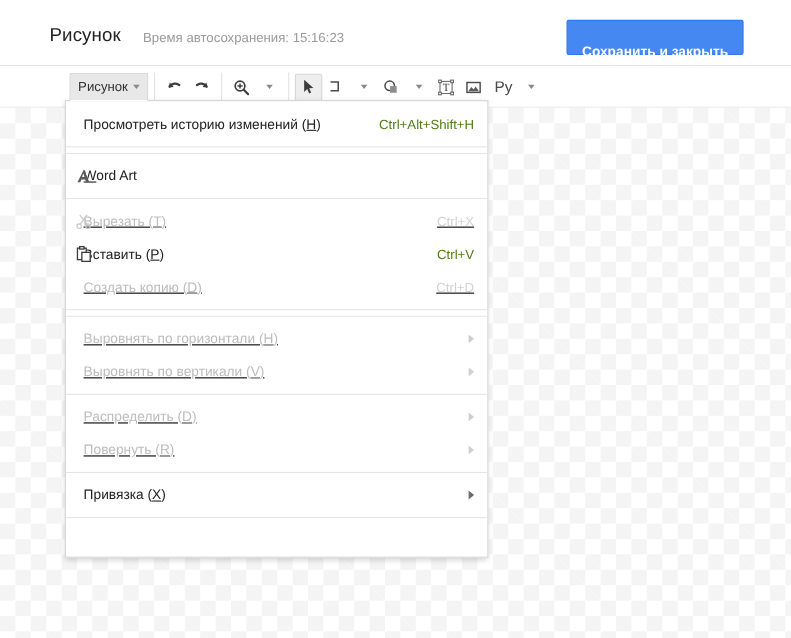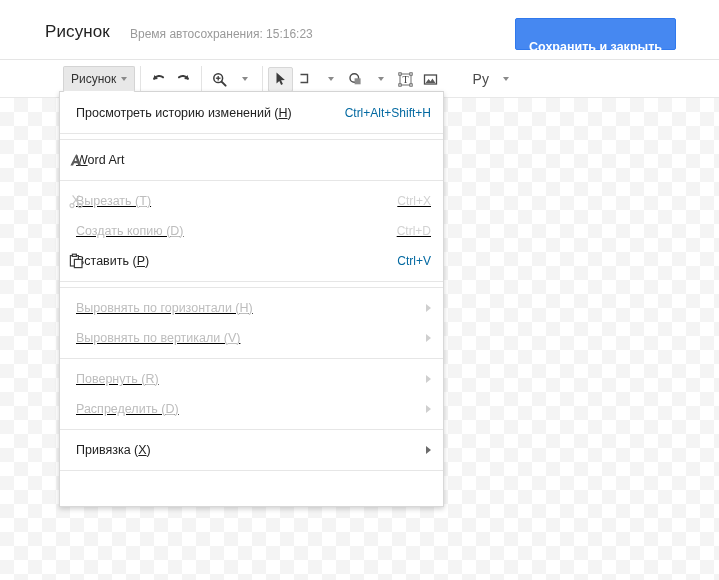--- a/index.html
+++ b/index.html
@@ -163,21 +163,21 @@
   }
   .mi-label {
     font-size: 12.5px;
     color: #222222;
     flex: 0 0 auto;
   }
   .mi.disabled .mi-label { color: #bdbdbd; }
   .mi-accel {
     margin-left: auto;
     font-size: 12px;
-    color: #0369a1;
+    color: #4d7c0f;
     padding-left: 20px;
   }
   .mi.disabled .mi-accel { color: #d2d2d2; }
   .mi-arrow {
     margin-left: auto;
     width: 0; height: 0;
     border-top: 4px solid transparent;
     border-bottom: 4px solid transparent;
     border-left: 5px solid #6b6b6b;
     padding-left: 0;
@@ -272,21 +272,21 @@
           <rect x="12.8" y="12.8" width="2.4" height="2.4" fill="#fff" stroke="#5a5a5a" stroke-width=".9"></rect>
           <text x="8.5" y="12" font-size="10" font-family="Liberation Serif, serif" fill="#3c3c3c" text-anchor="middle">T</text>
         </svg>
       </div>
       <div class="tb-btn">
         <svg class="tb-ico" width="17" height="17" viewBox="0 0 17 17">
           <rect x="2.5" y="4" width="12" height="9" stroke="#4a4a4a" stroke-width="1.3" fill="#fff"></rect>
           <path d="M3.6 12 L6.6 8 L8.6 10.4 L10.4 7.6 L13.4 12 Z" fill="#5a5a5a"></path>
         </svg>
       </div>
-      <div class="tb-btn" style="margin-left:25px">
+      <div class="tb-btn" style="margin-left:2px">
         <span class="tb-text">Py</span>
       </div>
       <div class="tb-btn">
         <span class="caret" style="margin-left:0"></span>
       </div>
     </div>
   </div>
 
   <div class="canvas"></div>
 
@@ -313,52 +313,52 @@
           <svg width="16" height="16" viewBox="0 0 16 16">
             <line x1="4.6" y1="2.3" x2="11.3" y2="11.3" stroke="#c9c9c9" stroke-width="1.2"></line>
             <line x1="11.3" y1="2.3" x2="4.6" y2="11.3" stroke="#c9c9c9" stroke-width="1.2"></line>
             <circle cx="4.0" cy="12.6" r="2.0" stroke="#c9c9c9" stroke-width="1.2" fill="none"></circle>
             <circle cx="12.0" cy="12.6" r="2.0" stroke="#c9c9c9" stroke-width="1.2" fill="none"></circle>
           </svg>
         </span>
         <span class="mi-label">Вырезать (<u>T</u>)</span>
         <span class="mi-accel">Ctrl+X</span>
       </div>
-      <div class="mi disabled">
-        <span class="mi-label">Создать копию (<u>D</u>)</span>
-        <span class="mi-accel">Ctrl+D</span>
-      </div>
       <div class="mi">
         <span class="mi-ico">
           <svg width="17" height="16" viewBox="0 0 17 16">
             <rect x="2.4" y="2.6" width="8" height="10.4" stroke="#3c3c3c" stroke-width="1.2" fill="#fff"></rect>
             <rect x="4.4" y="1.2" width="4" height="2.2" stroke="#3c3c3c" stroke-width="1.2" fill="#fff"></rect>
             <rect x="6.4" y="6.4" width="7.6" height="8.2" stroke="#3c3c3c" stroke-width="1.2" fill="#fff"></rect>
           </svg>
         </span>
         <span class="mi-label">Вставить (<u>P</u>)</span>
         <span class="mi-accel">Ctrl+V</span>
       </div>
+      <div class="mi disabled">
+        <span class="mi-label">Создать копию (<u>D</u>)</span>
+        <span class="mi-accel">Ctrl+D</span>
+      </div>
       <div class="sep"></div>
       <div class="sep"></div>
       <div class="mi disabled">
         <span class="mi-label">Выровнять по горизонтали (<u>H</u>)</span>
         <span class="mi-arrow"></span>
       </div>
       <div class="mi disabled">
         <span class="mi-label">Выровнять по вертикали (<u>V</u>)</span>
         <span class="mi-arrow"></span>
       </div>
       <div class="sep"></div>
       <div class="mi disabled">
+        <span class="mi-label">Распределить (<u>D</u>)</span>
+        <span class="mi-arrow"></span>
+      </div>
+      <div class="mi disabled">
         <span class="mi-label">Повернуть (<u>R</u>)</span>
-        <span class="mi-arrow"></span>
-      </div>
-      <div class="mi disabled">
-        <span class="mi-label">Распределить (<u>D</u>)</span>
         <span class="mi-arrow"></span>
       </div>
       <div class="sep"></div>
       <div class="mi">
         <span class="mi-label">Привязка (<u>X</u>)</span>
         <span class="mi-arrow"></span>
       </div>
       <div class="sep"></div>
       <div class="mi disabled"></div>
   </div>

